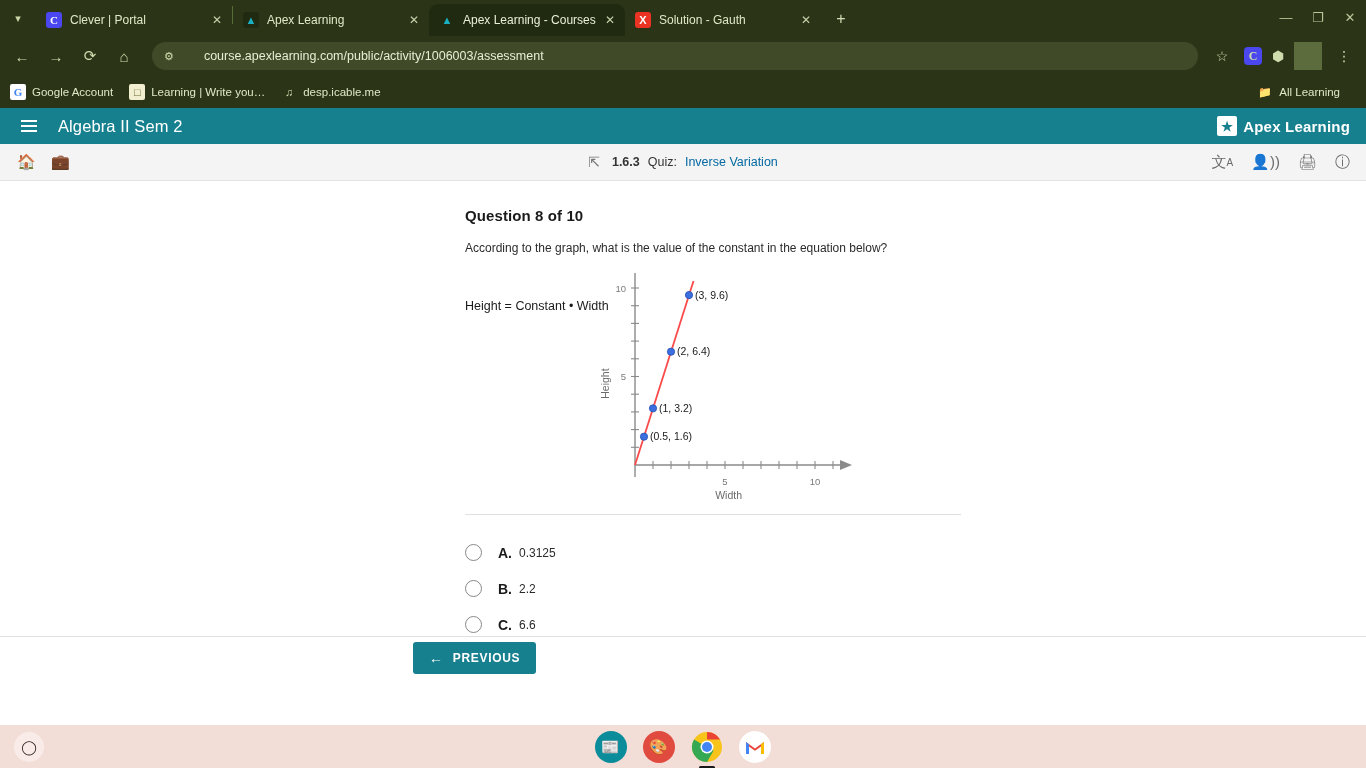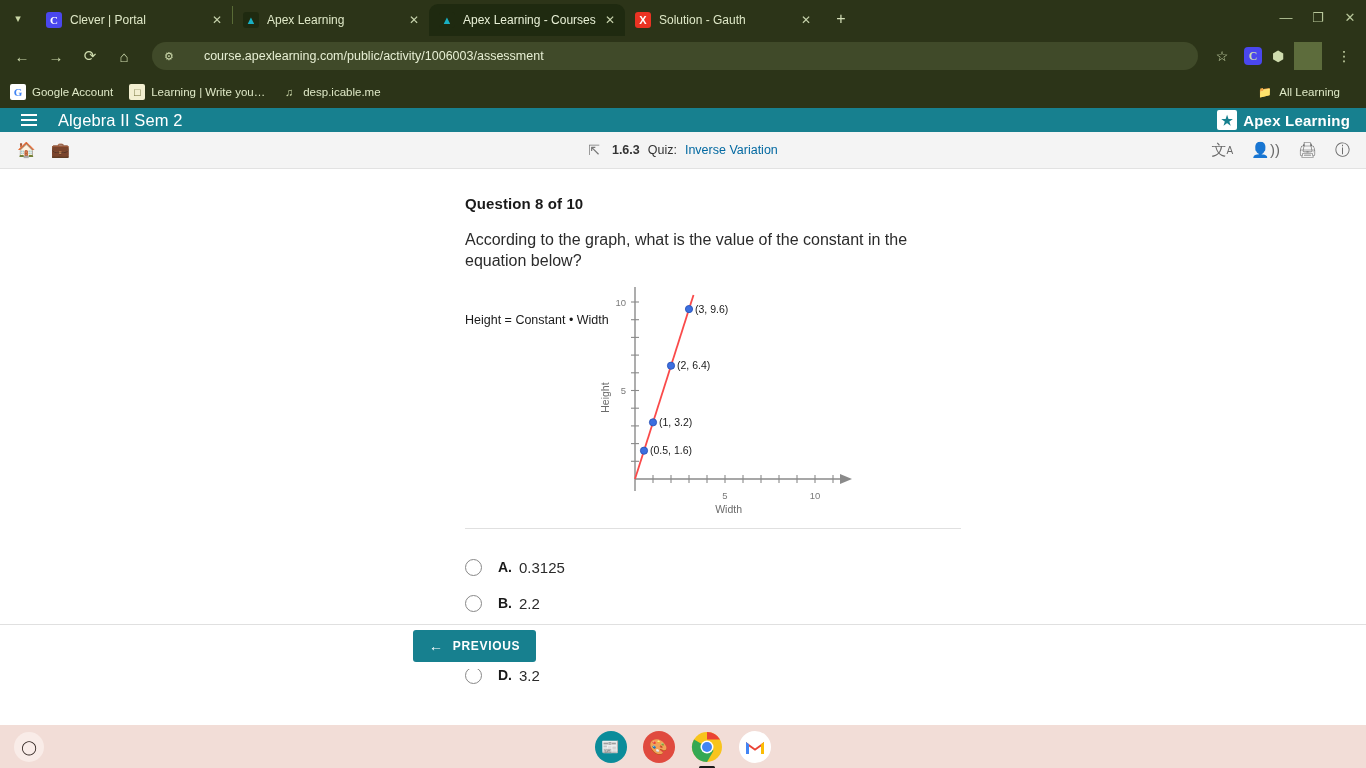--- a/index.html
+++ b/index.html
@@ -87,21 +87,21 @@
   .bmk .bico { width: 16px; height: 16px; margin-right: 6px; display:flex;
     align-items:center; justify-content:center; font-size: 11px; border-radius: 2px;}
   .bico-g { background:#fff; color:#4285f4; font-weight:bold; border-radius:50%; font-family:"Liberation Serif",serif;}
   .bico-n { background:#f2efd0; color:#6b6a33;}
   .bico-d { color:#cfdcae; }
   .allbm { margin-left: auto; display: flex; align-items: center; }
 
   
   .page { width: 1366px; height: 617px; background: #fff; position: relative; overflow: hidden;}
   .apex-top {
-    height: 24px; background: #17808f; display: flex; align-items: center;
+    height: 36px; background: #17808f; display: flex; align-items: center;
     padding: 4px 16px; color: #fff;
   }
   .hamburger { width: 22px; margin-right: 20px; display:flex; flex-direction: column;
     justify-content: center; gap: 3px; }
   .hamburger i { display:block; height: 2px; background:#fff; }
   .hamburger i:nth-child(1){ width: 16px; margin-left:5px;}
   .hamburger i:nth-child(2){ width: 16px; margin-left:5px;}
   .hamburger i:nth-child(3){ width: 16px; margin-left:5px;}
   .course-title { font-size: 16.5px; font-weight: normal; letter-spacing: .1px; }
   .apex-logo { margin-left: auto; display: flex; align-items: center; font-size: 15px;
@@ -124,34 +124,34 @@
   .sub-center .arrowup { color: #777; font-size: 14px; margin-right: 4px; }
   .sub-center .num { font-weight: bold; }
   .sub-center .quizlbl { font-weight: normal; }
   .sub-center .quizname { color: #0369a1; }
   .sub-right { margin-left: auto; display: flex; align-items: center; gap: 18px; }
   .sub-right > div { color: #6b6b6b; font-size: 15px; display:flex; align-items:center;}
 
   .content { padding: 0; position: relative; height: 500px; }
   .qbody { width: 496px; margin: 0 auto; padding-top: 26px; position: relative; left: 30px;}
   .qtitle { font-size: 15px; font-weight: bold; color: #1a1a1a; letter-spacing: .1px;}
-  .qtext { font-size: 16px; color: #2b2b2b; line-height: 1.32; margin-top: 17px; }
+  .qtext { font-size: 12px; color: #2b2b2b; line-height: 1.32; margin-top: 17px; }
 
   .graphwrap { margin-top: 16px; height: 235px; position: relative; }
   .eqlabel { position: absolute; left: 0px; top: 26px; font-size: 12.5px; color: #1a1a1a; }
 
   .optsep { border-top: 1px solid #e0e0e0; margin-top: 6px; }
   .opts { margin-top: 20px; }
   .opt { display: flex; align-items: center; height: 36px; }
   .radio {
     width: 17px; height: 17px; border: 1.6px solid #888; border-radius: 50%;
     margin-right: 16px; flex: 0 0 auto; background: #fff;
   }
   .optletter { font-weight: bold; font-size: 14px; color: #1a1a1a; margin-right: 7px; }
-  .optval { font-size: 15px; color: #2b2b2b; }
+  .optval { font-size: 12px; color: #2b2b2b; }
 
   .footer {
     position: absolute; left: 0; bottom: 0; width: 1366px; height: 45px;
     background: #fff; border-top: 1px solid #e0e0e0;
   }
   .prevbtn {
     position: absolute; left: 413px; top: 5px; height: 32px; background: #17808f;
     color: #fff; border: none; border-radius: 3px; display: flex; align-items: center;
     padding: 0 16px; font-size: 12px; font-weight: bold; letter-spacing: .7px;
   }

